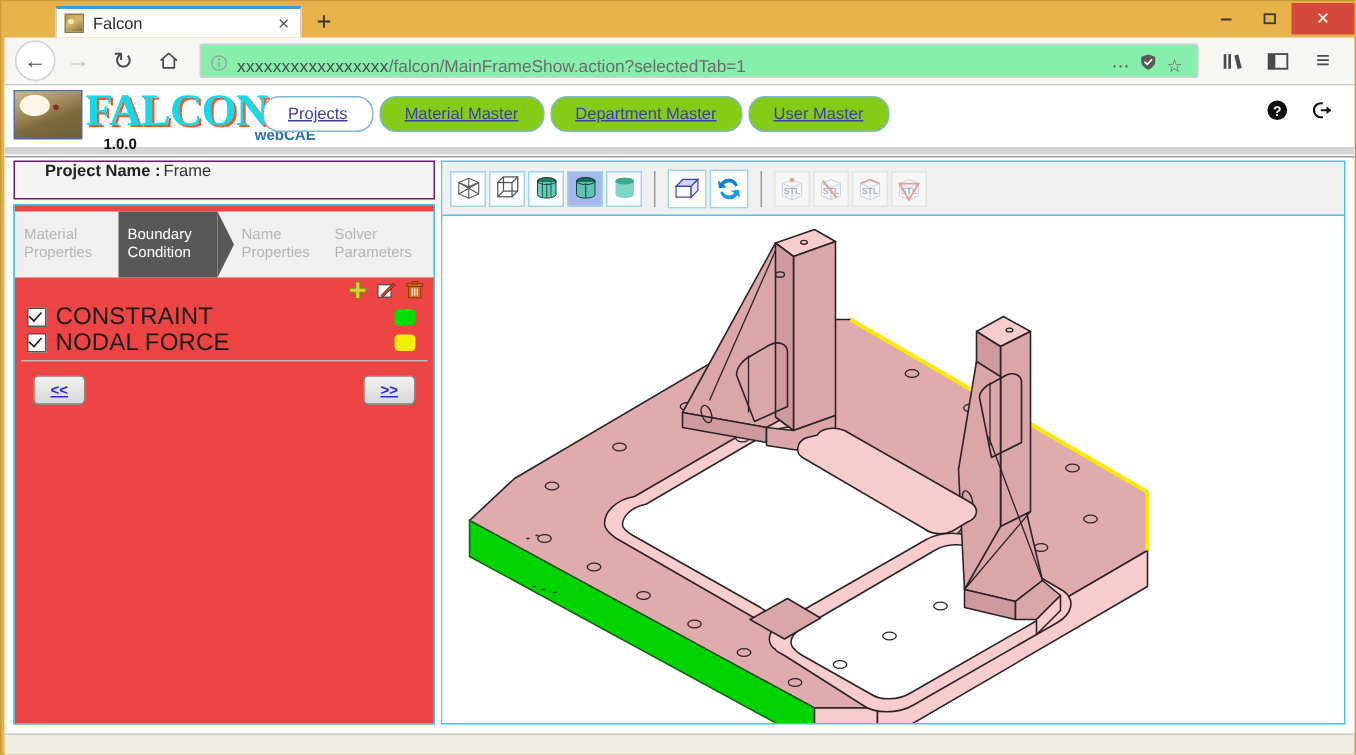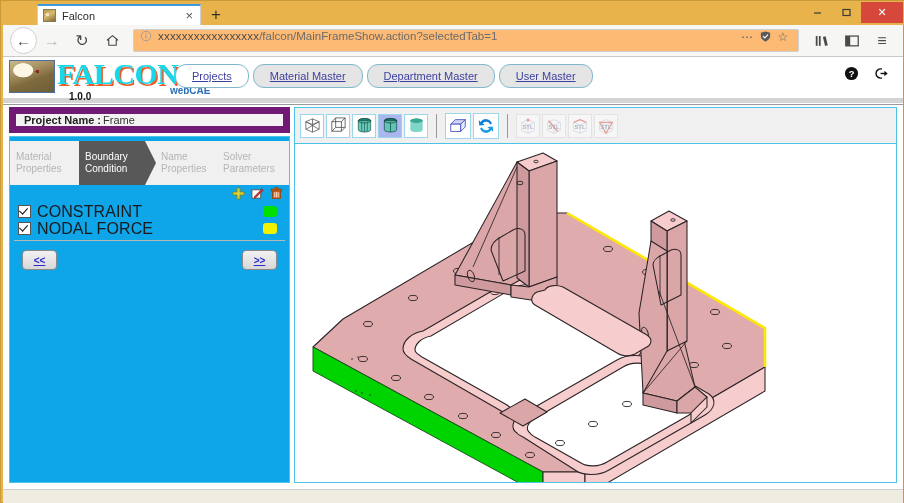--- a/index.html
+++ b/index.html
@@ -120,25 +120,25 @@
     margin-left: 7px;
     background: #fff;
     font-size: 15px;
   }
   .nav-icon.disabled { color: #bdbdbd; }
 
   #urlbar {
     flex: 1 1 auto;
     height: 23px;
     margin: 0 8px 0 6px;
-    background: #fdba74;
+    background: #86efac;
     border: 1px solid #cfcfcf;
     border-radius: 2px;
     display: flex;
-    align-items: flex-start;
+    align-items: flex-end;
     padding: 0 6px;
     box-sizing: border-box;
   }
   #url-info-icon {
     font-size: 11px; color: #888;
     margin-right: 6px;
     font-style: normal;
   }
   #url-text {
     flex: 1 1 auto;
@@ -230,21 +230,21 @@
     position: absolute;
     left: 172px; top: 7px;
     display: flex;
     gap: 4px;
     z-index: 4;
   }
   .nav-tab {
     height: 22px;
     border: 1px solid #7fb8cc;
     border-radius: 11px;
-    background: #e5e5e5;
+    background: #84cc16;
     display: flex; align-items: center; justify-content: center;
     padding: 0 16px;
     cursor: pointer;
   }
   .nav-tab.active { background: #ffffff; }
   .nav-tab span {
     font-size: 11px;
     font-weight: normal;
     color: #3e3f9e;
     text-decoration: underline;
@@ -256,39 +256,39 @@
     display: flex; gap: 14px; align-items: center;
   }
   .hdr-icon { cursor: pointer; line-height: 0; }
 
   
   #project-bar {
     position: absolute;
     left: 6px; top: 50px;
     width: 281px; height: 26px;
     background: #f3f3f3;
-    border: 7px solid #701a75;
+    border: 1px solid #701a75;
     box-sizing: border-box;
     display: flex;
     align-items: flex-start;
-    padding-left: 8px;
+    padding-left: 20px;
   }
   #project-label {
     font-size: 11px; font-weight: bold; color: #222;
   }
   #project-value {
     font-size: 11px; color: #333; margin-left: 2px;
   }
 
   
   #left-panel {
     position: absolute;
     left: 6px; top: 79px;
     width: 281px; height: 347px;
-    background: #0ea5e9;
+    background: #ef4444;
     border: 1px solid #4ec3e8;
     box-sizing: border-box;
   }
   #steps {
     position: absolute;
     left: 0; top: 4px;
     width: 279px; height: 44px;
     background: #f0f0f0;
     display: flex;
   }

